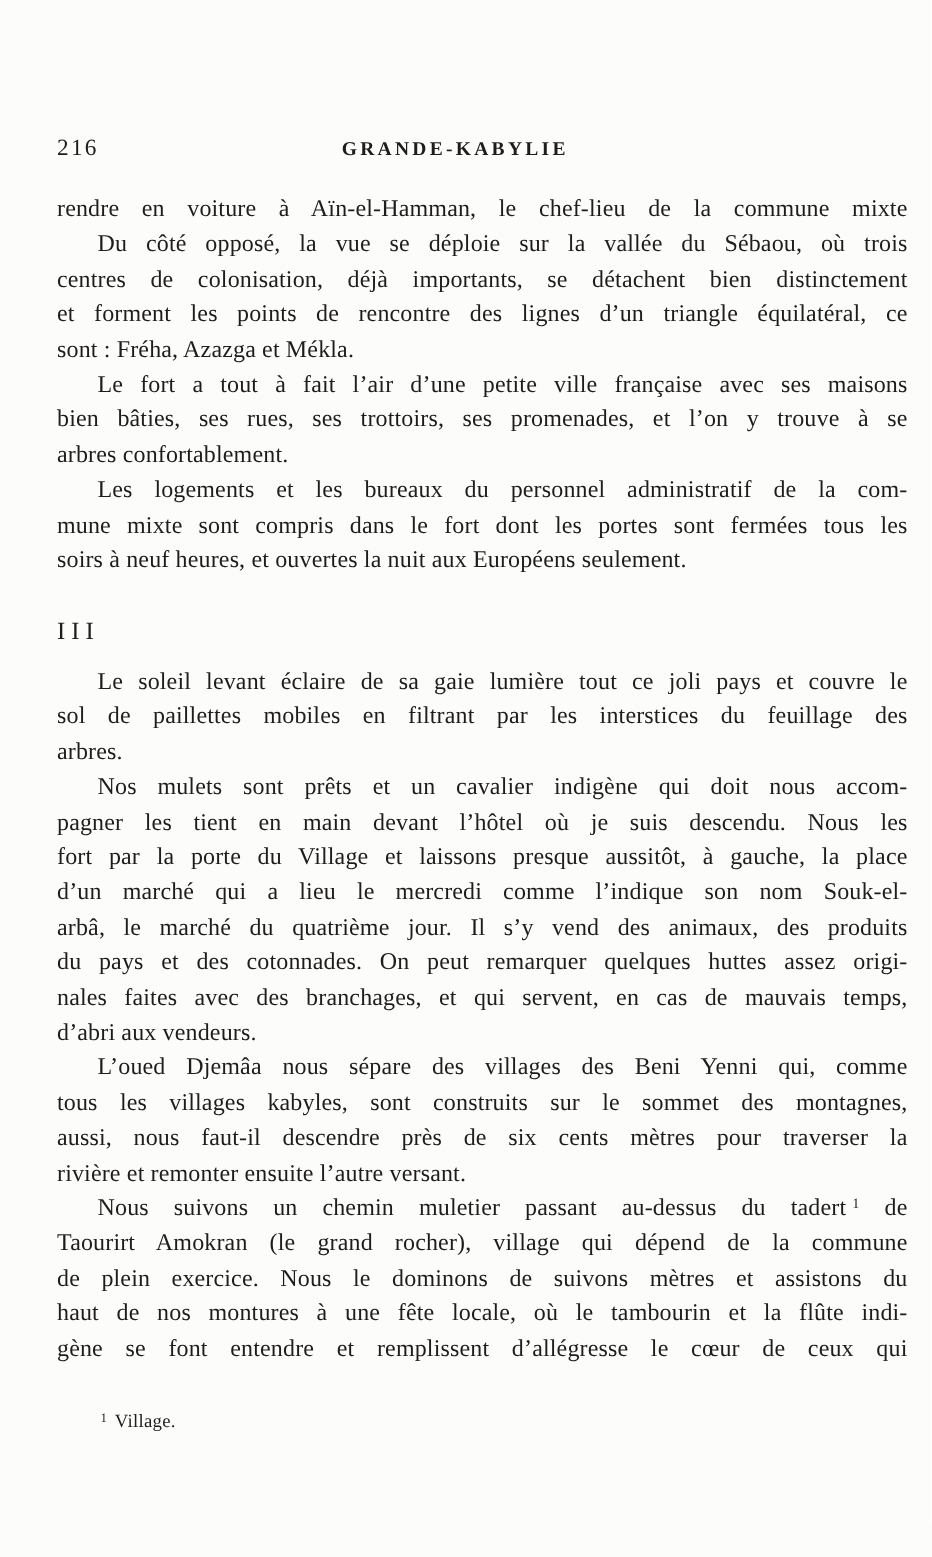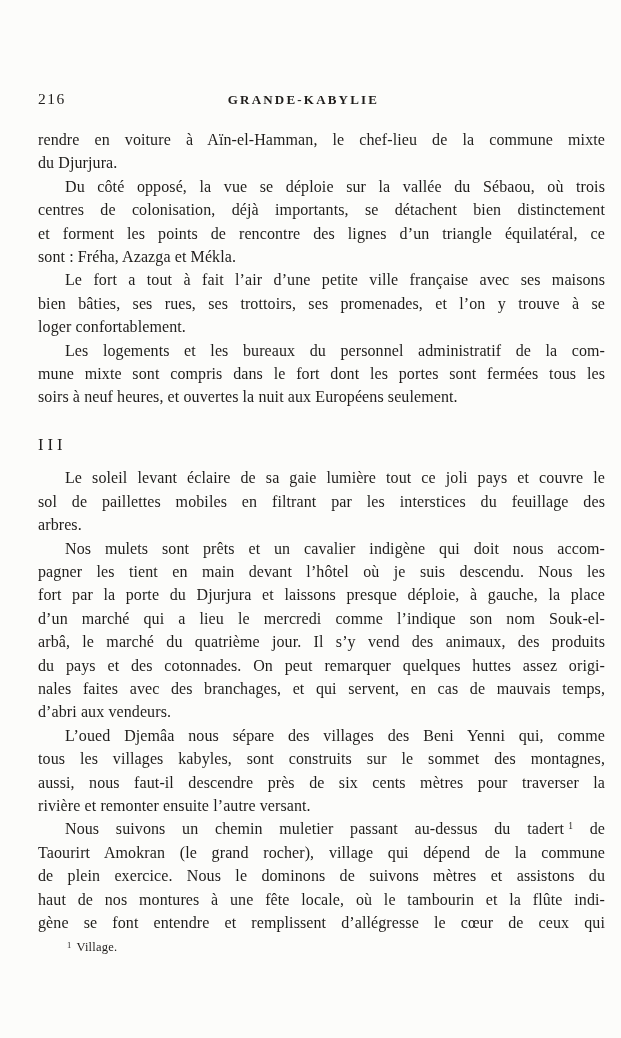--- a/index.html
+++ b/index.html
@@ -80,54 +80,53 @@
     <div class="running-head">
       <span class="pageno">216</span>
       <span class="running-title">GRANDE-KABYLIE</span>
       <span></span>
     </div>
 
     <div class="bodytext">
 
       <div>
         <div class="line full">rendre en voiture à Aïn-el-Hamman, le chef-lieu de la commune mixte</div>
-        <div class="line">du Djurjura.</div>
       </div>
 
       <div>
         <div class="line full first">Du côté opposé, la vue se déploie sur la vallée du Sébaou, où trois</div>
         <div class="line full">centres de colonisation, déjà importants, se détachent bien distinctement</div>
         <div class="line full">et forment les points de rencontre des lignes d’un triangle équilatéral, ce</div>
         <div class="line">sont : Fréha, Azazga et Mékla.</div>
       </div>
 
       <div>
         <div class="line full first">Le fort a tout à fait l’air d’une petite ville française avec ses maisons</div>
         <div class="line full">bien bâties, ses rues, ses trottoirs, ses promenades, et l’on y trouve à se</div>
-        <div class="line">loger confortablement.</div>
+        <div class="line">arbres confortablement.</div>
       </div>
 
       <div>
         <div class="line full first">Les logements et les bureaux du personnel administratif de la com-</div>
         <div class="line full">mune mixte sont compris dans le fort dont les portes sont fermées tous les</div>
         <div class="line">soirs à neuf heures, et ouvertes la nuit aux Européens seulement.</div>
       </div>
 
       <h3 class="section-heading">III</h3>
 
       <div>
         <div class="line full first">Le soleil levant éclaire de sa gaie lumière tout ce joli pays et couvre le</div>
         <div class="line full">sol de paillettes mobiles en filtrant par les interstices du feuillage des</div>
         <div class="line">arbres.</div>
       </div>
 
       <div>
         <div class="line full first">Nos mulets sont prêts et un cavalier indigène qui doit nous accom-</div>
         <div class="line full">pagner les tient en main devant l’hôtel où je suis descendu. Nous les</div>
-        <div class="line full">fort par la porte du Djurjura et laissons presque déploie, à gauche, la place</div>
+        <div class="line full">fort par la porte du Village et laissons presque aussitôt, à gauche, la place</div>
         <div class="line full">d’un marché qui a lieu le mercredi comme l’indique son nom Souk-el-</div>
         <div class="line full">arbâ, le marché du quatrième jour. Il s’y vend des animaux, des produits</div>
         <div class="line full">du pays et des cotonnades. On peut remarquer quelques huttes assez origi-</div>
         <div class="line full">nales faites avec des branchages, et qui servent, en cas de mauvais temps,</div>
         <div class="line">d’abri aux vendeurs.</div>
       </div>
 
       <div>
         <div class="line full first">L’oued Djemâa nous sépare des villages des Beni Yenni qui, comme</div>
         <div class="line full">tous les villages kabyles, sont construits sur le sommet des montagnes,</div>

